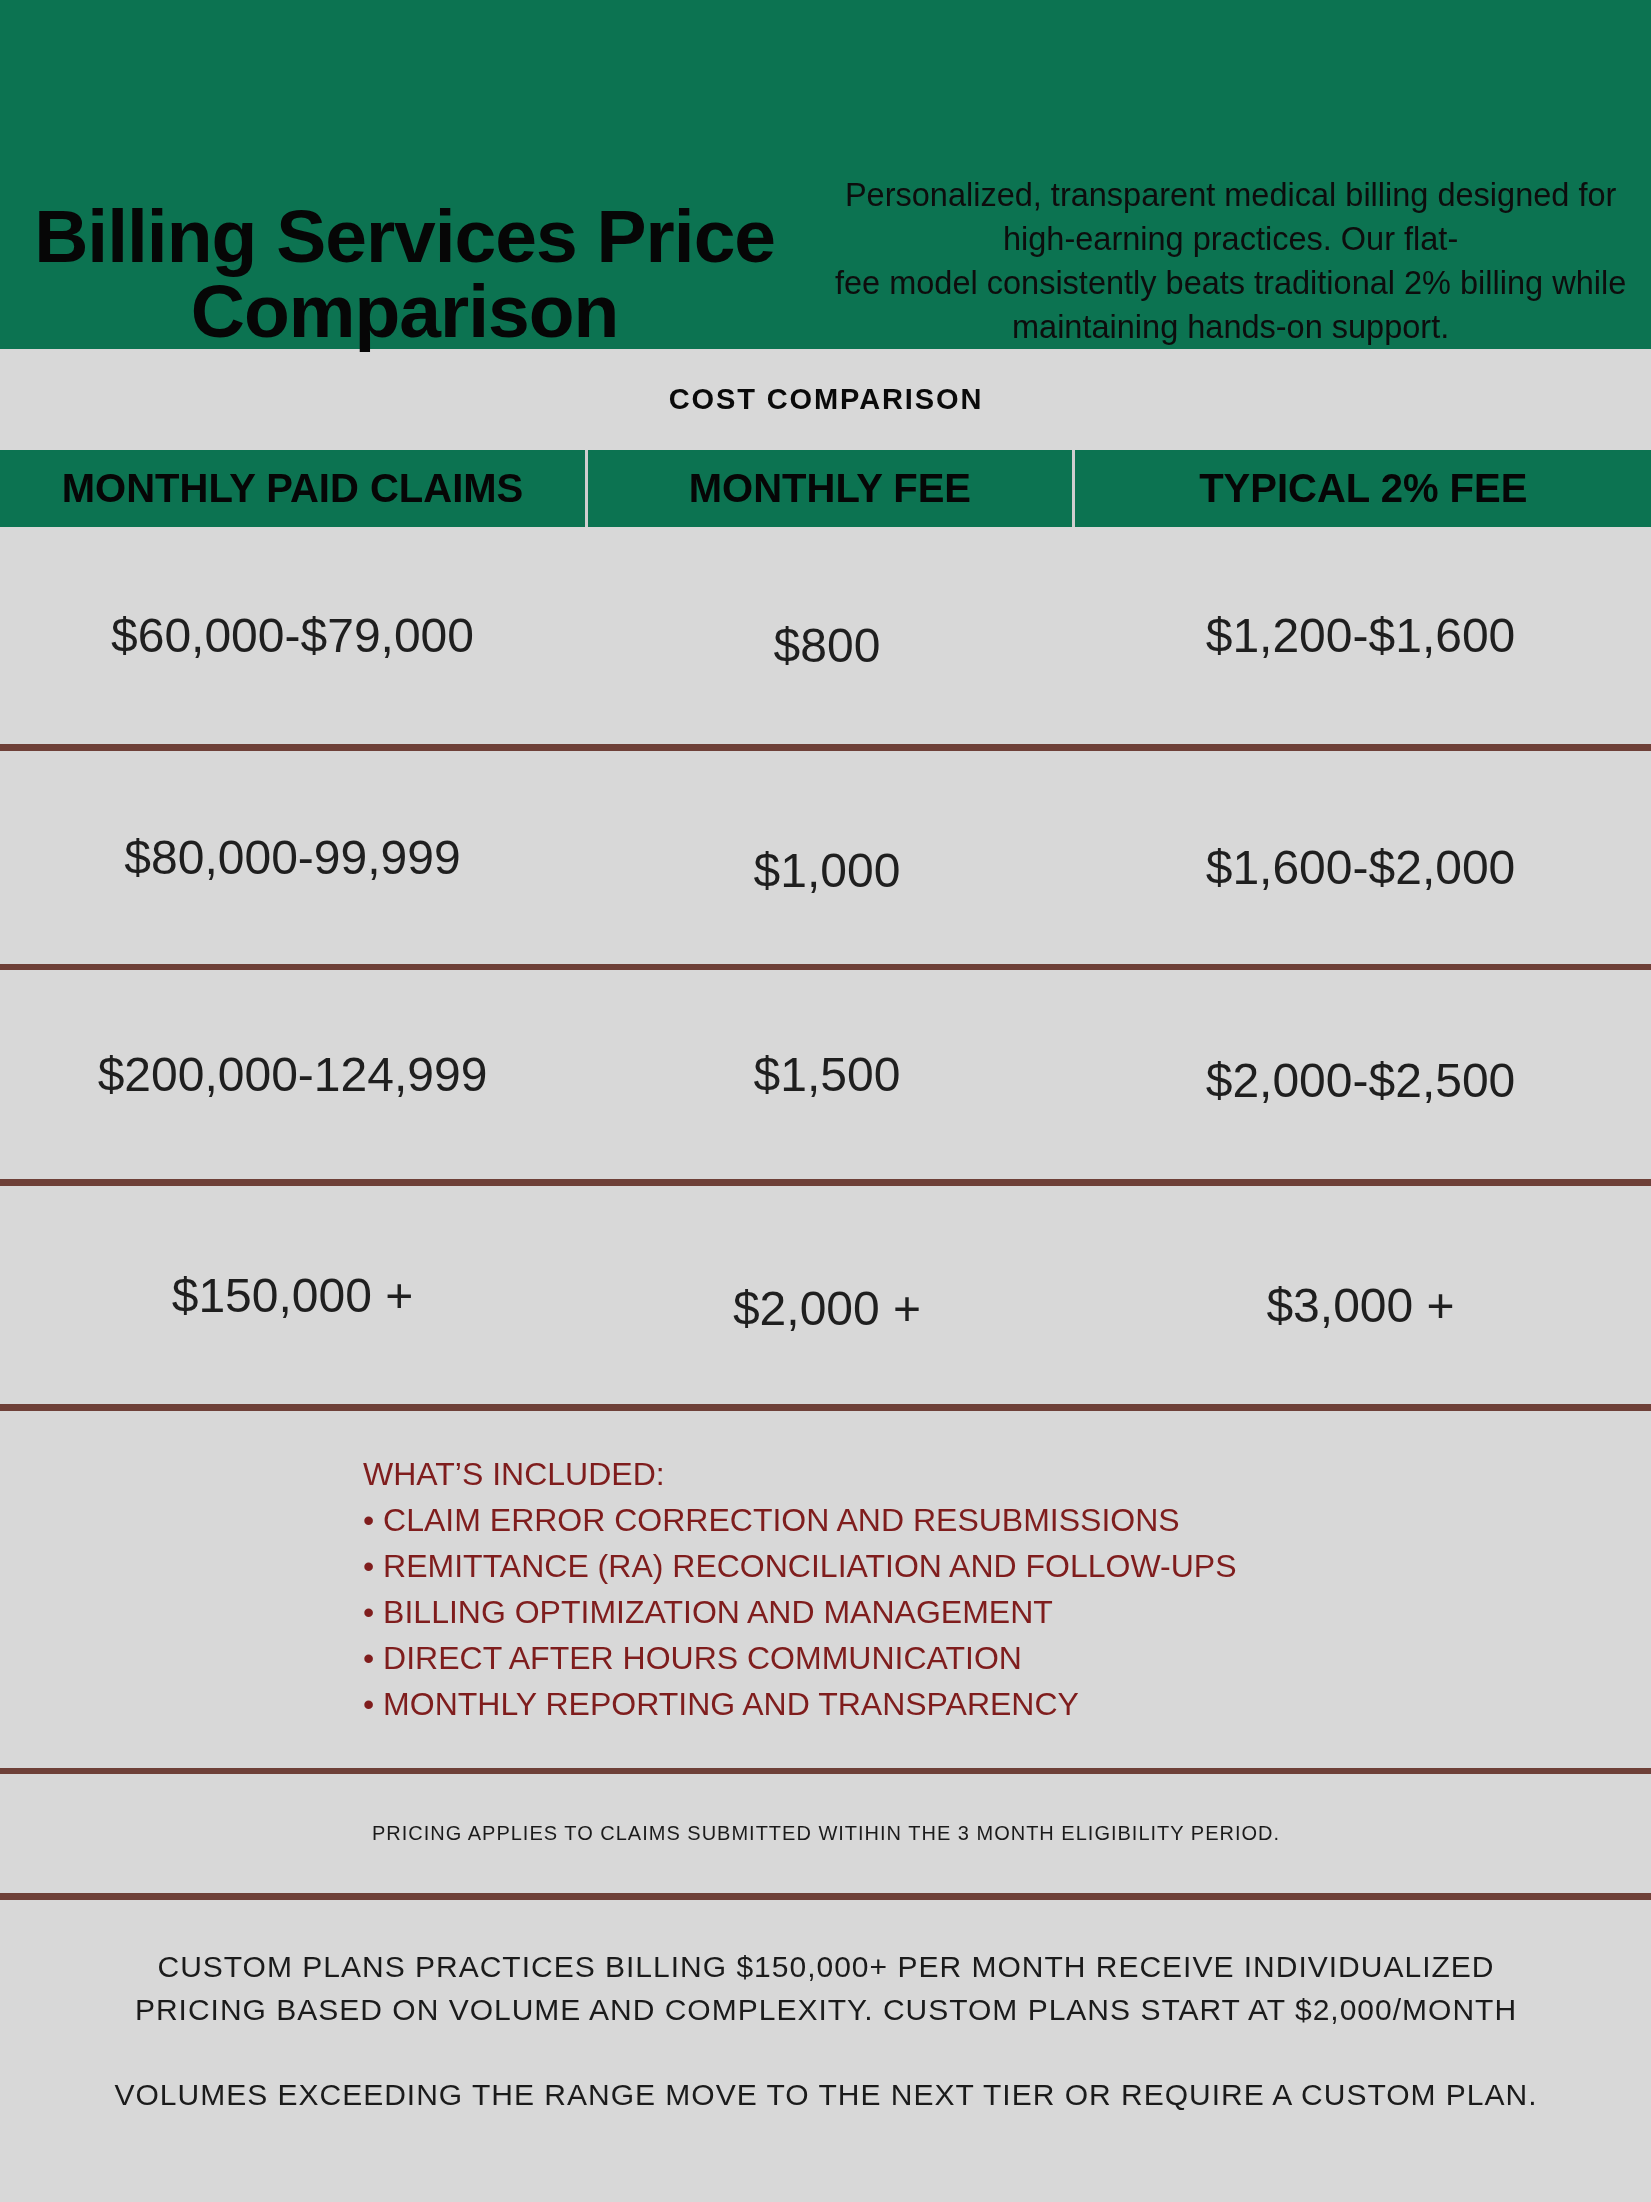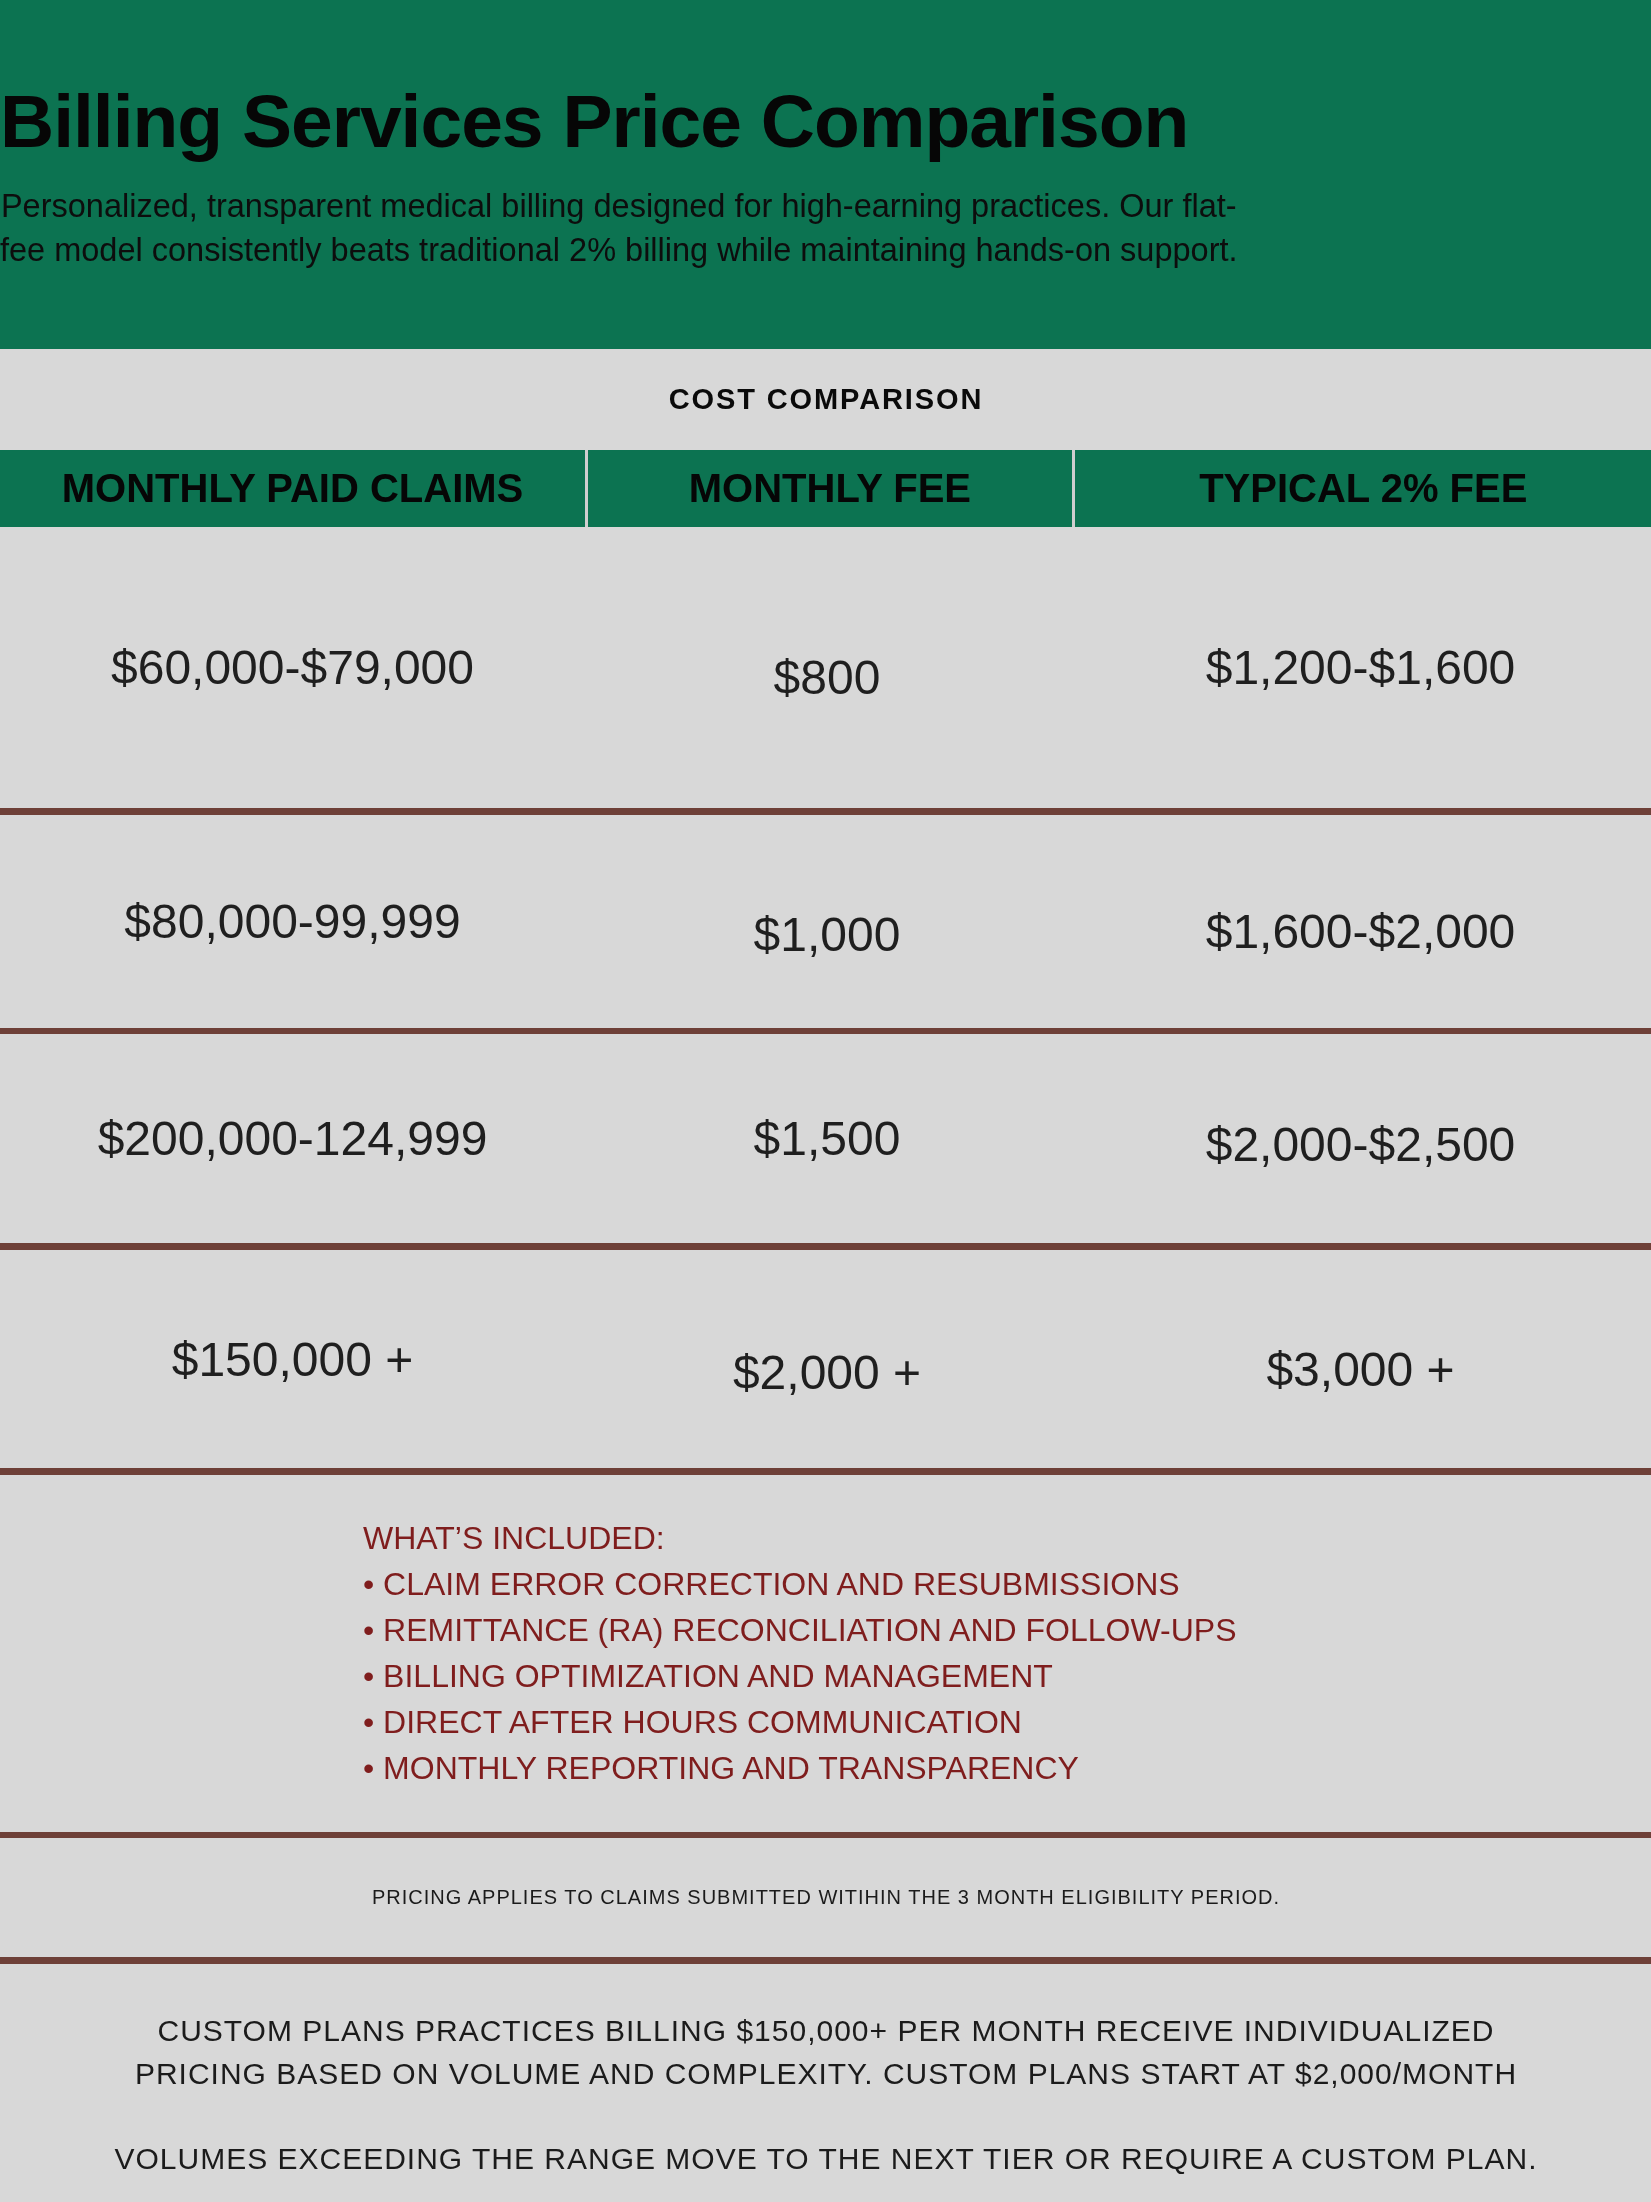--- a/index.html
+++ b/index.html
@@ -11,22 +11,22 @@
     font-family: "Liberation Sans", sans-serif;
     color: #111;
     overflow: hidden;
   }
 
   
   .hero {
     height: 349px;
     background: #0c7351;
     display: flex;
-    flex-direction: column;
-    align-items: flex-start;
+    flex-direction: row;
+    align-items: flex-end;
     justify-content: flex-start;
     text-align: center;
   }
   .hero-title {
     margin-top: 84px;
     font-size: 75px;
     font-weight: 800;
     letter-spacing: -1px;
     color: #060606;
     line-height: 1;
@@ -75,21 +75,21 @@
   }
   .trow .td {
     display: flex;
     align-items: center;
     justify-content: center;
     font-size: 48px;
     font-weight: 400;
     color: #1f1f1f;
     white-space: nowrap;
   }
-  .row-1 { height: 281px; border-radius: 20px; }
+  .row-1 { height: 217px; border-radius: 20px; }
   .row-2 { height: 213px; }
   .row-3 { height: 209px; }
   .row-4 { height: 218px; }
   .dy6  { transform: translateY(5.7px); }
   .dy10 { transform: translateY(9.6px); }
   .dy14 { transform: translateY(13.4px); }
 
   .divider {
     height: 6.7px;
     background: #6e4038;

